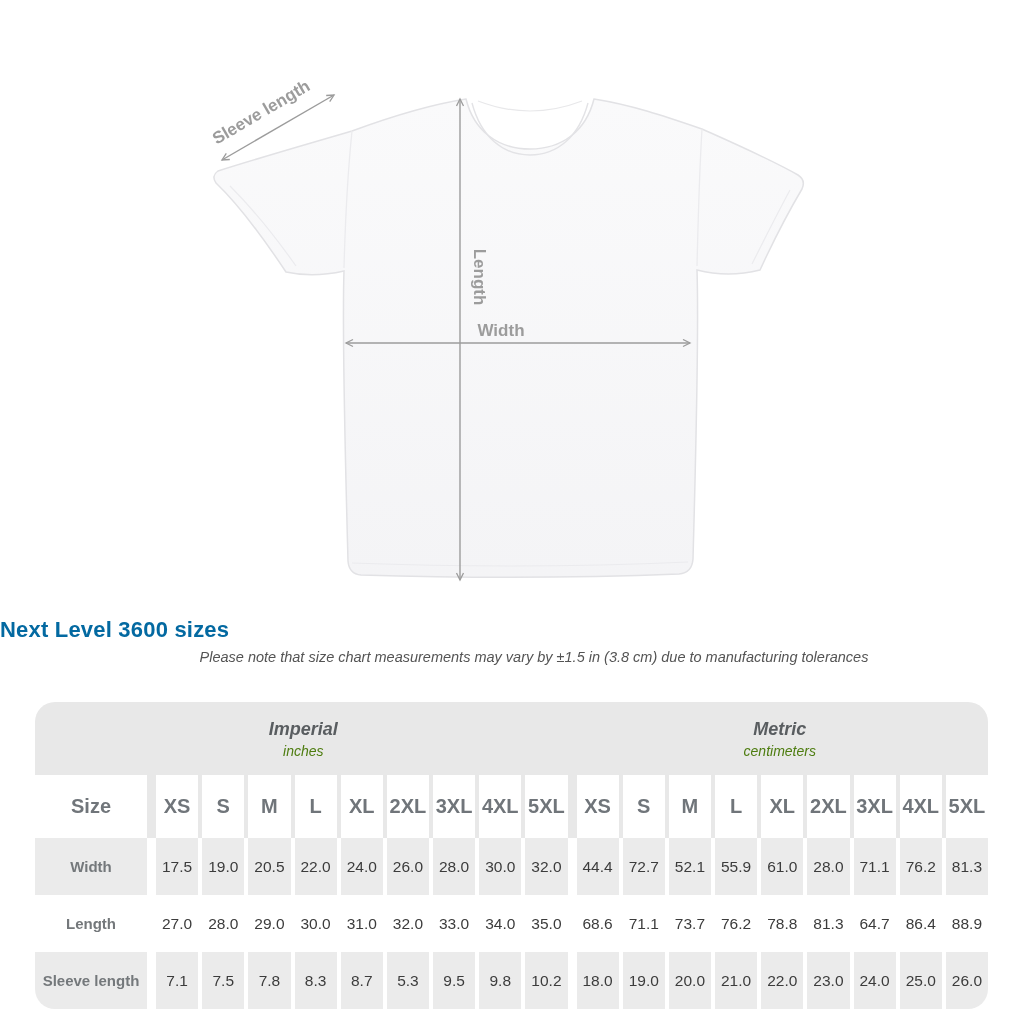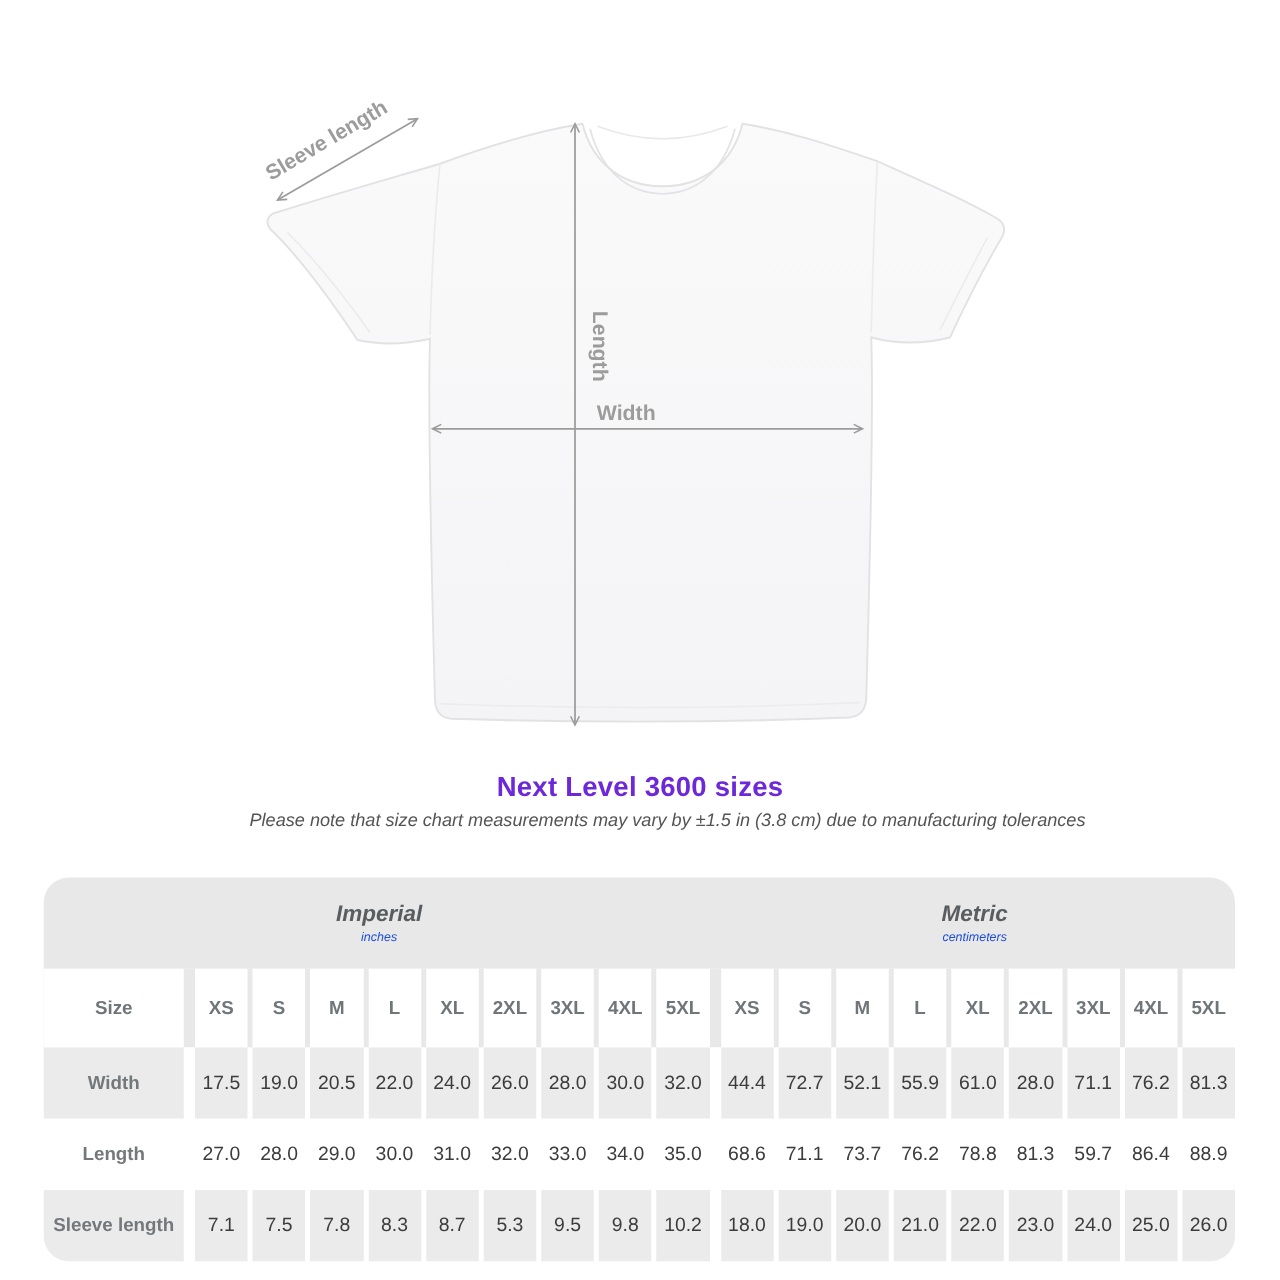--- a/index.html
+++ b/index.html
@@ -3,42 +3,42 @@
 <meta charset="utf-8">
 <style>
   * { margin:0; padding:0; box-sizing:border-box; }
   html,body { width:1024px; height:1024px; background:#ffffff; font-family:"Liberation Sans", sans-serif; }
   .stage { position:relative; width:1024px; height:1024px; background:#ffffff; overflow:hidden; }
 
   
   .diagram { position:absolute; left:0; top:0; width:1024px; height:612px; }
 
   
-  .chart-title { position:absolute; top:617px; left:0; width:1024px; text-align:center;
-                 font-size:22px; font-weight:bold; color:#6d28d9; letter-spacing:.2px; }
+  .chart-title { position:absolute; top:617px; left:0; width:1024px; text-align:left;
+                 font-size:22px; font-weight:bold; color:#0369a1; letter-spacing:.2px; }
   .chart-note  { position:absolute; top:649px; left:0; width:1024px; text-align:center;
                  font-style:italic; font-size:14.5px; color:#545454;padding-left:44px; }
 
   
   .chart-wrap { position:absolute; left:35px; top:686px; width:953px;margin-top:16px; }
 
   .band { height:73px; background:#e8e8e8; border-radius:20px 20px 0 0; display:flex; }
   .band-half { display:flex; flex-direction:column; align-items:center; justify-content:center; gap:3px; }
   .band-half.imperial { width:56.3%; }
   .band-half.metric   { width:43.7%; }
   .band-title { font-size:18px; font-weight:bold; font-style:italic; color:#595d60; }
-  .band-sub   { font-size:10px; font-style:italic; color:#1d4ed8;text-align:right; }
+  .band-sub   { font-size:14px; font-style:italic; color:#4d7c0f;text-align:right; }
 
   .trow { display:grid; grid-template-columns:112px 1px repeat(9,1fr) 1px repeat(9,1fr); column-gap:4px; }
   .trow .cell { display:flex; align-items:center; justify-content:center;
                 font-size:15.5px; color:#3c3c3c; white-space:nowrap; }
   .trow .sp { background:transparent; }
 
   .trow.size-header { background:#e8e8e8; }           
-  .trow.size-header .cell { background:#ffffff; height:63px; font-size:15px; font-weight:bold; color:#70757a; }
+  .trow.size-header .cell { background:#ffffff; height:63px; font-size:20px; font-weight:bold; color:#70757a; }
 
   .trow.stripe { background:#ffffff; }
   .trow.stripe .cell { background:#ebebeb; height:57px; }
 
   .trow.plain { background:#ffffff; }
   .trow.plain .cell { background:#ffffff; height:57px; }
 
   .trow .label-cell { font-weight:bold; color:#74787b; font-size:15px; }
 
   .trow:last-child .cell:first-child { border-bottom-left-radius:20px; }
@@ -178,21 +178,21 @@
           <div class="cell">33.0</div>
           <div class="cell">34.0</div>
           <div class="cell">35.0</div>
           <div class="sp"></div>
           <div class="cell">68.6</div>
           <div class="cell">71.1</div>
           <div class="cell">73.7</div>
           <div class="cell">76.2</div>
           <div class="cell">78.8</div>
           <div class="cell">81.3</div>
-          <div class="cell">59.7</div>
+          <div class="cell">64.7</div>
           <div class="cell">86.4</div>
           <div class="cell">88.9</div>
         </div>
         <div class="trow stripe">
           <div class="cell label-cell">Sleeve length</div>
           <div class="sp"></div>
           <div class="cell">7.1</div>
           <div class="cell">7.5</div>
           <div class="cell">7.8</div>
           <div class="cell">8.3</div>

